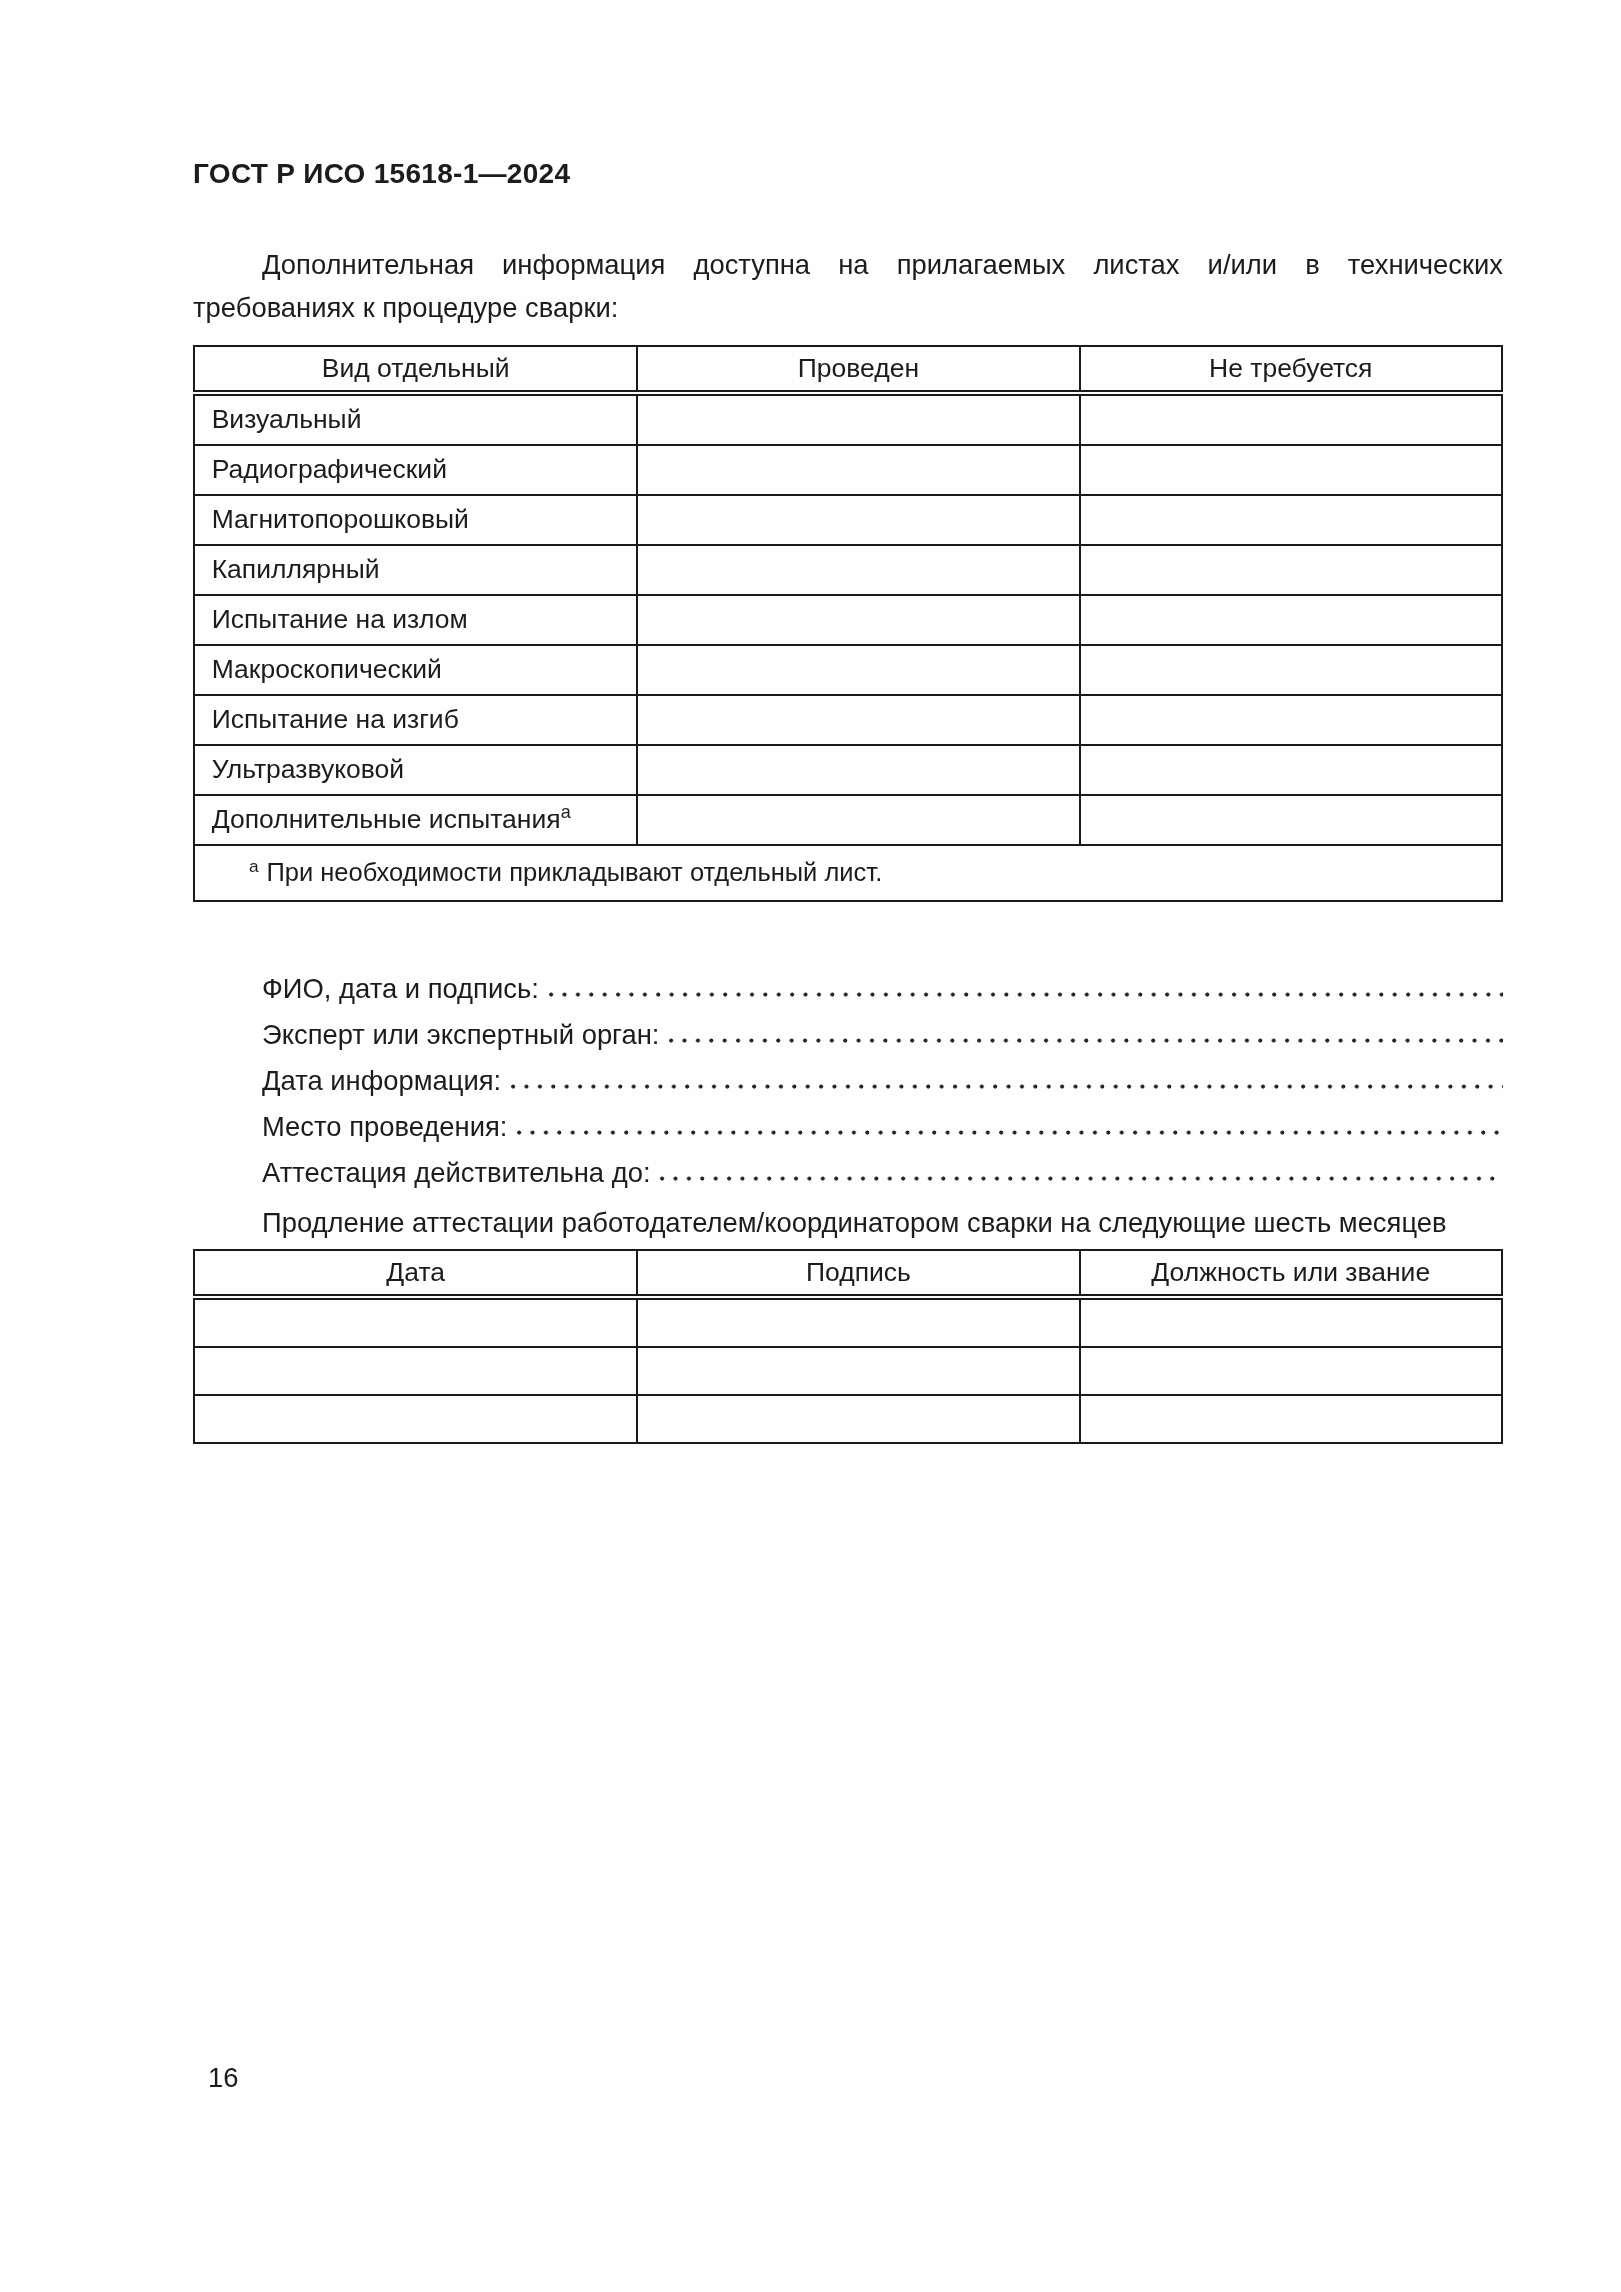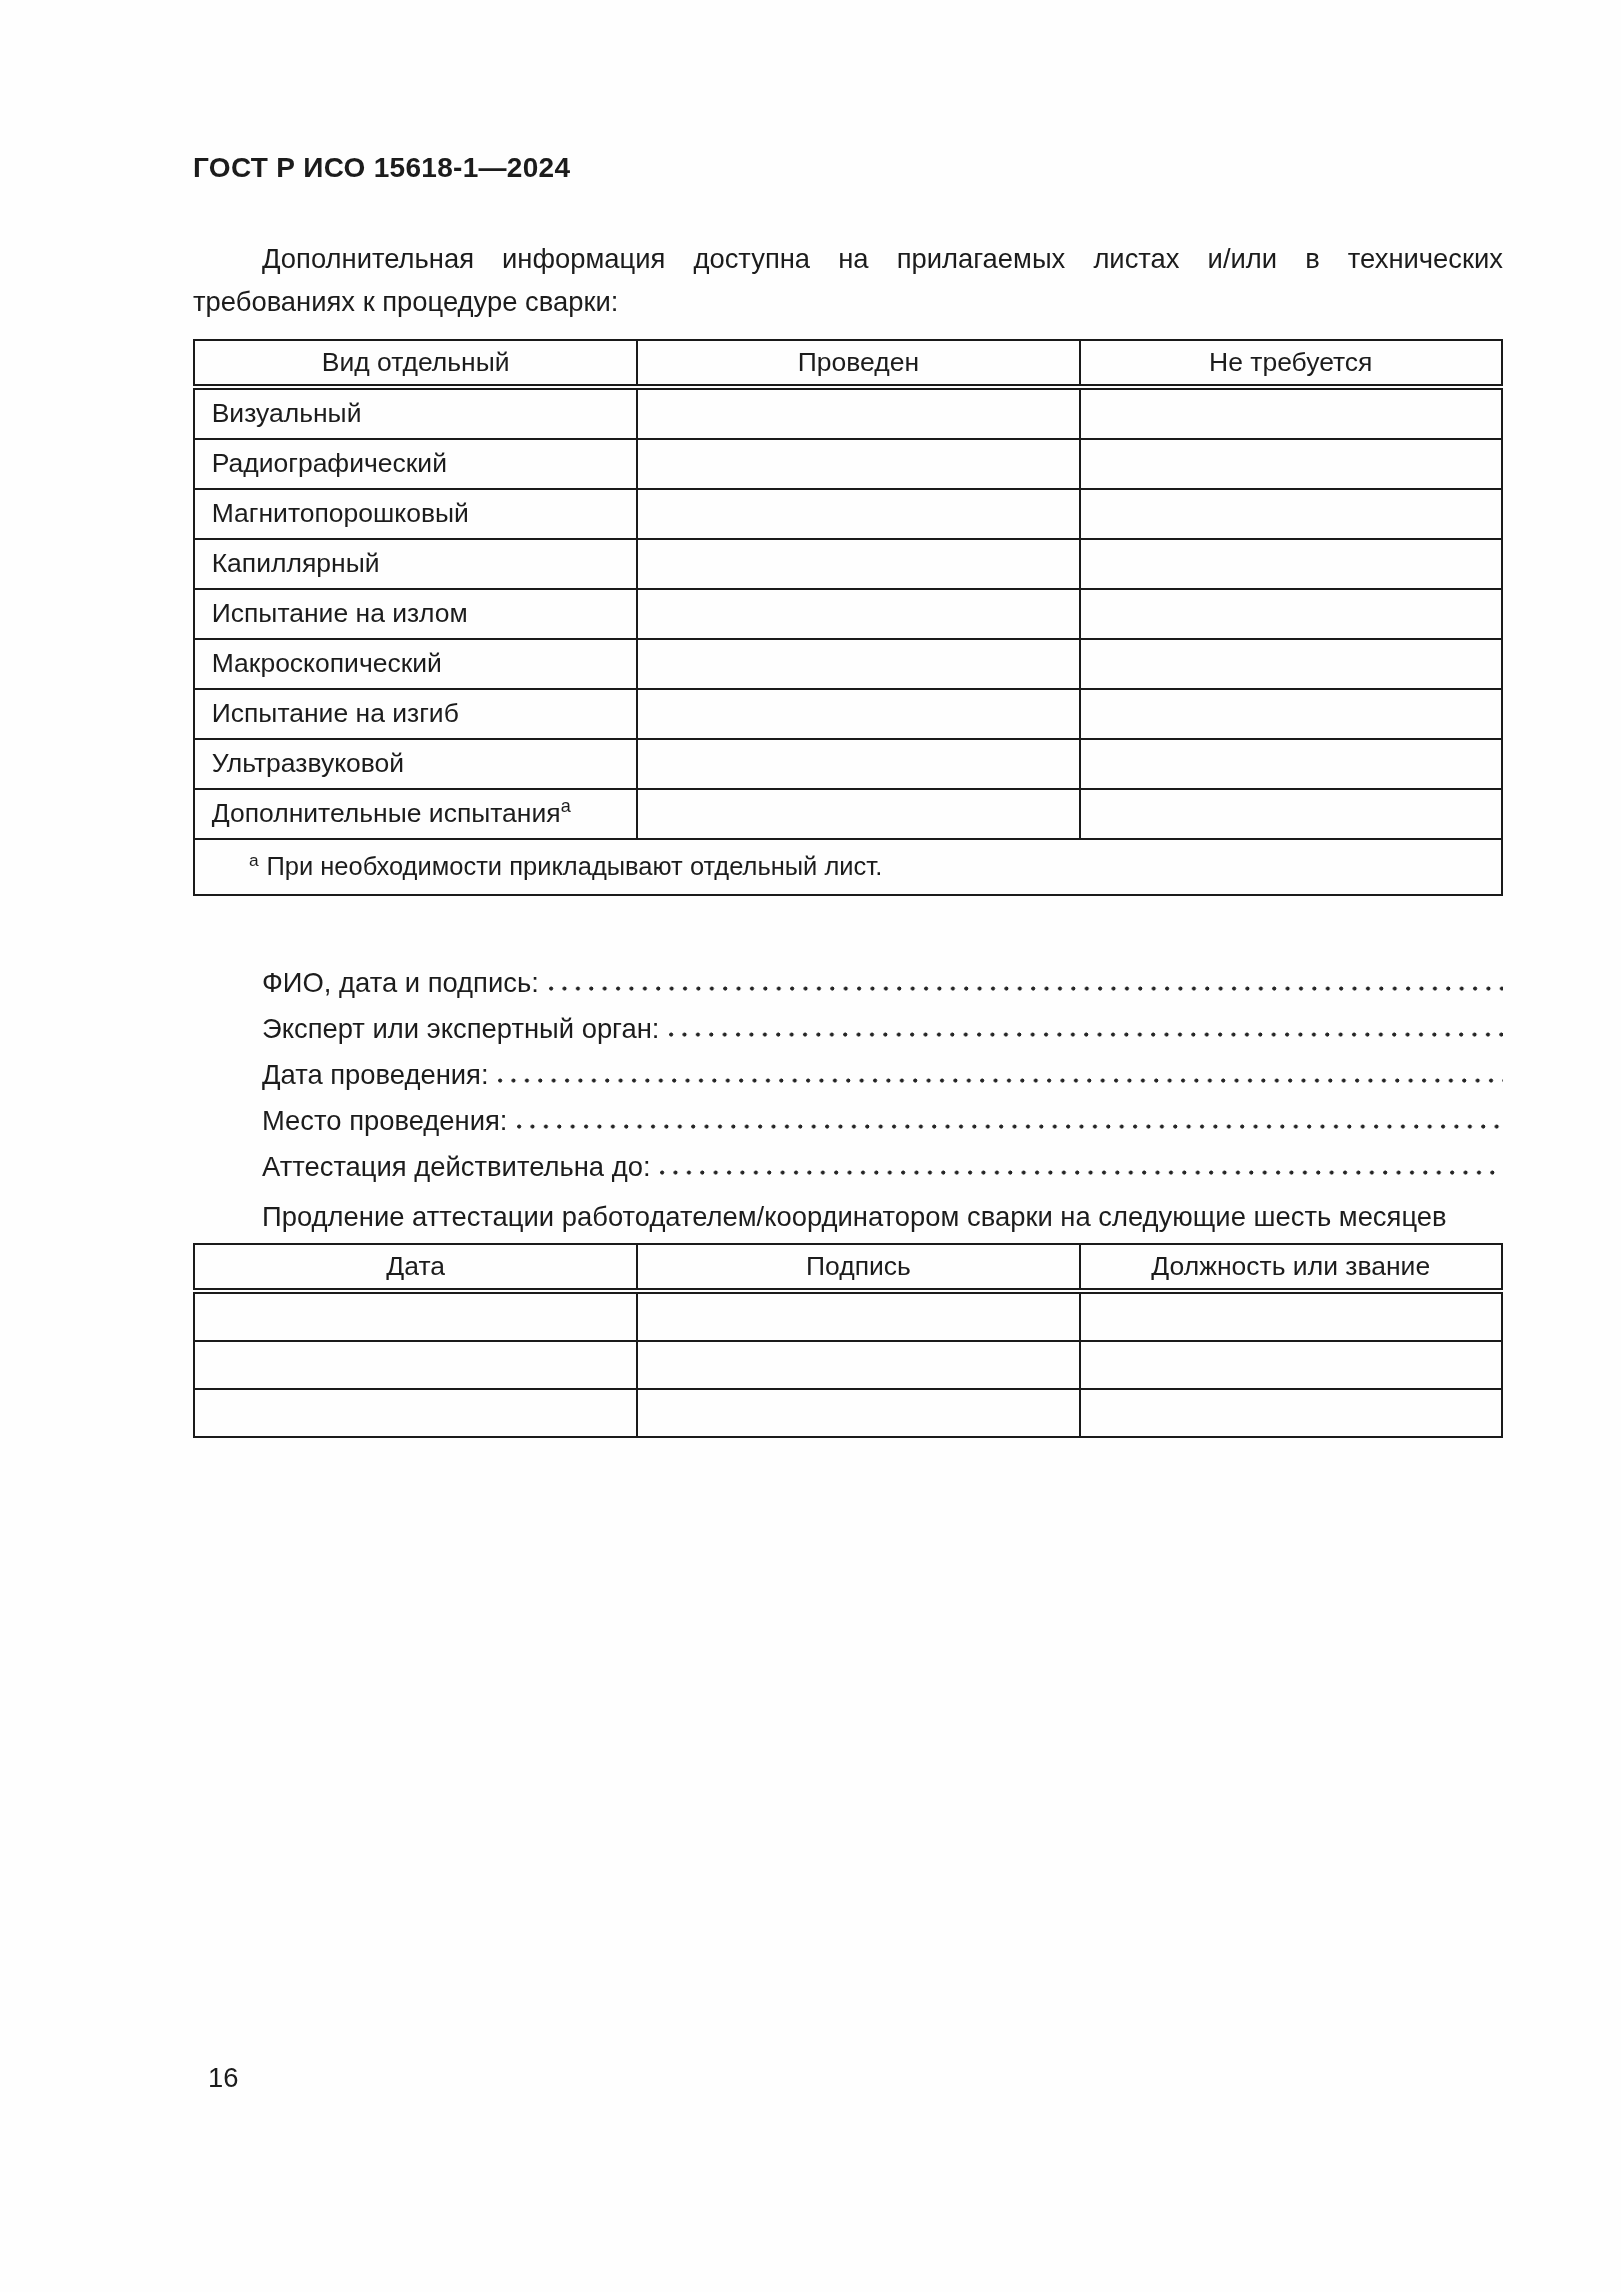--- a/index.html
+++ b/index.html
@@ -15,21 +15,21 @@
   .content {
     position: absolute;
     left: 193px;
     top: 147px;
     width: 1310px;
   }
   .doc-header {
     font-size: 28px;
     font-weight: bold;
     letter-spacing: 0.3px;
-    margin: 5px 0 53px 0;
+    margin: 11px 0 53px 0;
   }
   .intro {
     font-size: 27.4px;
     line-height: 43px;
     text-align: justify;
     text-indent: 69px;
     margin: 0 0 15.7px 0;
   }
   table.gost {
     width: 100%;
@@ -182,21 +182,21 @@
     <div class="fields">
       <div class="field-row">
         <span class="field-label">ФИО, дата и подпись:</span>
         <span class="leader"></span>
       </div>
       <div class="field-row">
         <span class="field-label">Эксперт или экспертный орган:</span>
         <span class="leader"></span>
       </div>
       <div class="field-row">
-        <span class="field-label">Дата проведения:</span>
+        <span class="field-label">Дата информация:</span>
         <span class="leader"></span>
       </div>
       <div class="field-row">
         <span class="field-label">Место проведения:</span>
         <span class="leader"></span>
       </div>
       <div class="field-row">
         <span class="field-label">Аттестация действительна до:</span>
         <span class="leader"></span>
       </div>

